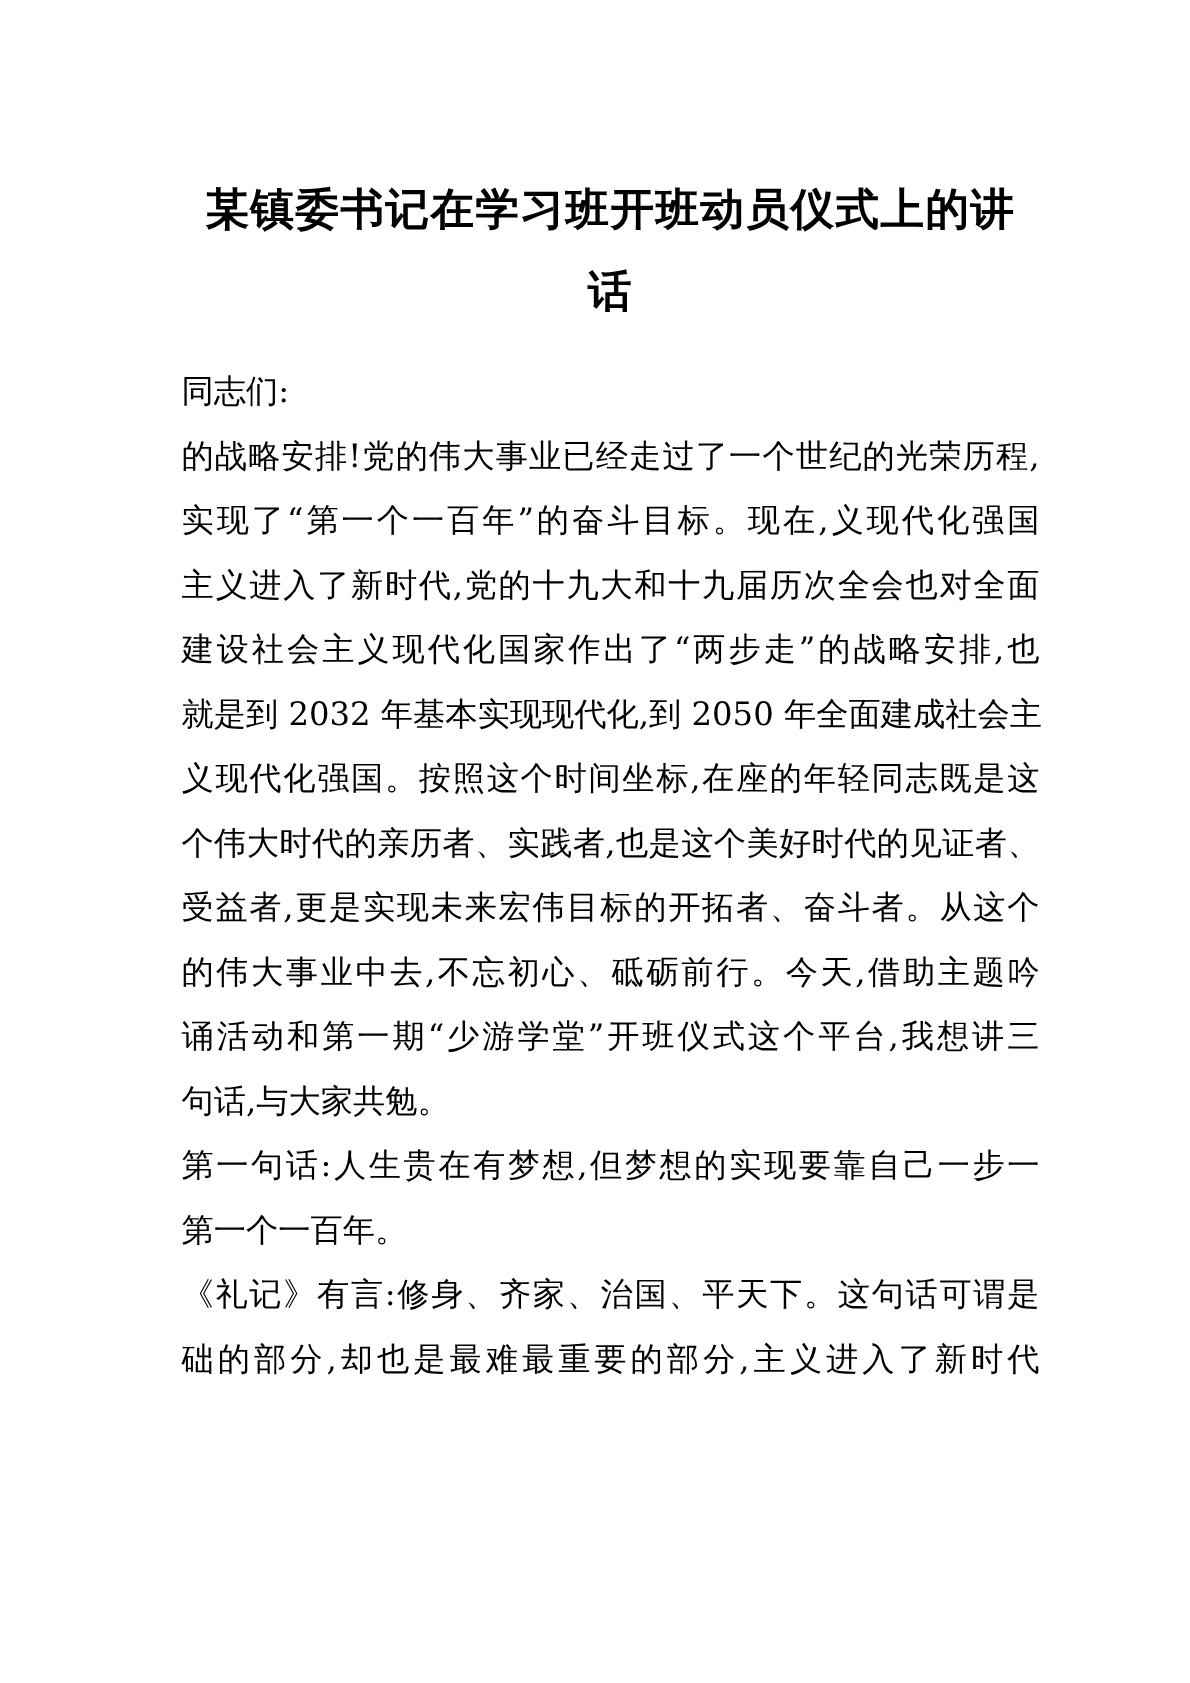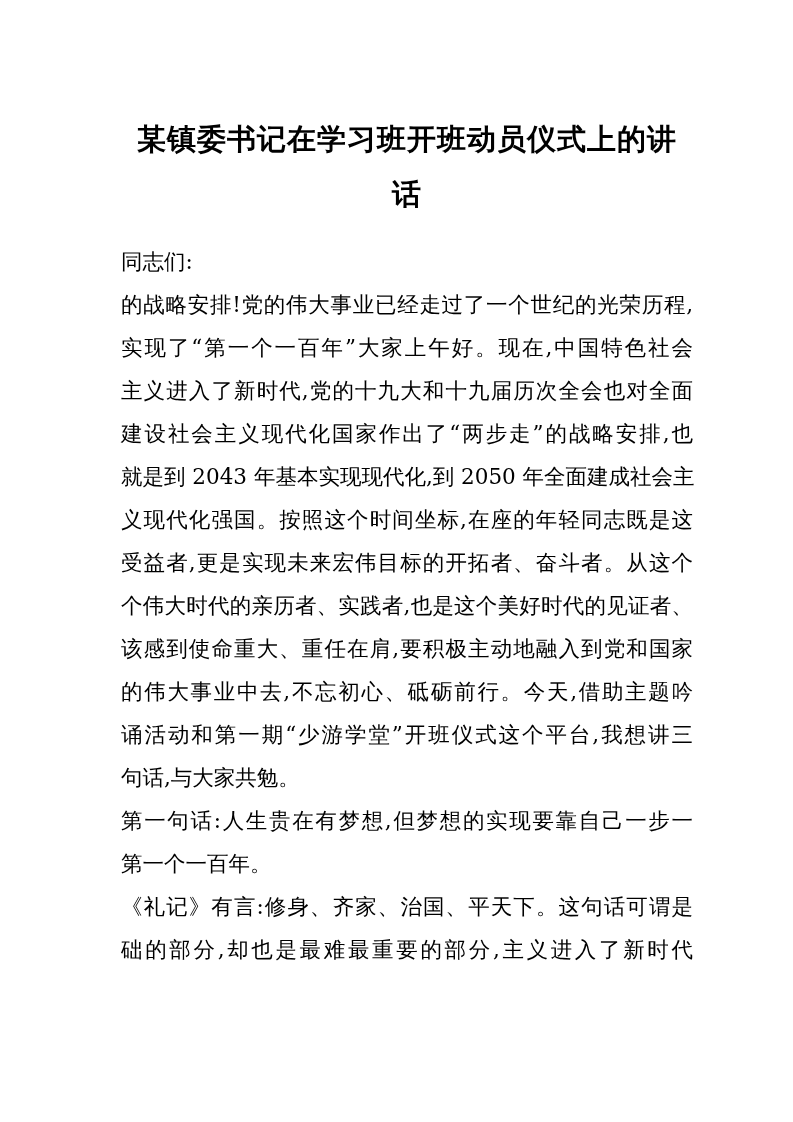--- a/index.html
+++ b/index.html
@@ -43,28 +43,27 @@
 <div class="page">
 
   <div class="doc-title">
     <div>某镇委书记在学习班开班动员仪式上的讲</div>
     <div>话</div>
   </div>
 
   <div class="doc-body">
     <div class="text-line line-end">同志们:</div>
     <div class="text-line">的战略安排!党的伟大事业已经走过了一个世纪的光荣历程,</div>
-    <div class="text-line">实现了“第一个一百年”大家上午好。现在,中国特色社会</div>
+    <div class="text-line">实现了“第一个一百年”的奋斗目标。现在,义现代化强国</div>
     <div class="text-line">主义进入了新时代,党的十九大和十九届历次全会也对全面</div>
     <div class="text-line">建设社会主义现代化国家作出了“两步走”的战略安排,也</div>
-    <div class="text-line">就是到 2043 年基本实现现代化,到 2050 年全面建成社会主</div>
+    <div class="text-line">就是到 2032 年基本实现现代化,到 2050 年全面建成社会主</div>
     <div class="text-line">义现代化强国。按照这个时间坐标,在座的年轻同志既是这</div>
+    <div class="text-line">个伟大时代的亲历者、实践者,也是这个美好时代的见证者、</div>
     <div class="text-line">受益者,更是实现未来宏伟目标的开拓者、奋斗者。从这个</div>
-    <div class="text-line">个伟大时代的亲历者、实践者,也是这个美好时代的见证者、</div>
-    <div class="text-line">该感到使命重大、重任在肩,要积极主动地融入到党和国家</div>
     <div class="text-line">的伟大事业中去,不忘初心、砥砺前行。今天,借助主题吟</div>
     <div class="text-line">诵活动和第一期“少游学堂”开班仪式这个平台,我想讲三</div>
     <div class="text-line line-end">句话,与大家共勉。</div>
     <div class="text-line">第一句话:人生贵在有梦想,但梦想的实现要靠自己一步一</div>
     <div class="text-line line-end">第一个一百年。</div>
     <div class="text-line">《礼记》有言:修身、齐家、治国、平天下。这句话可谓是</div>
     <div class="text-line">础的部分,却也是最难最重要的部分,主义进入了新时代</div>
   </div>
 
 </div>

